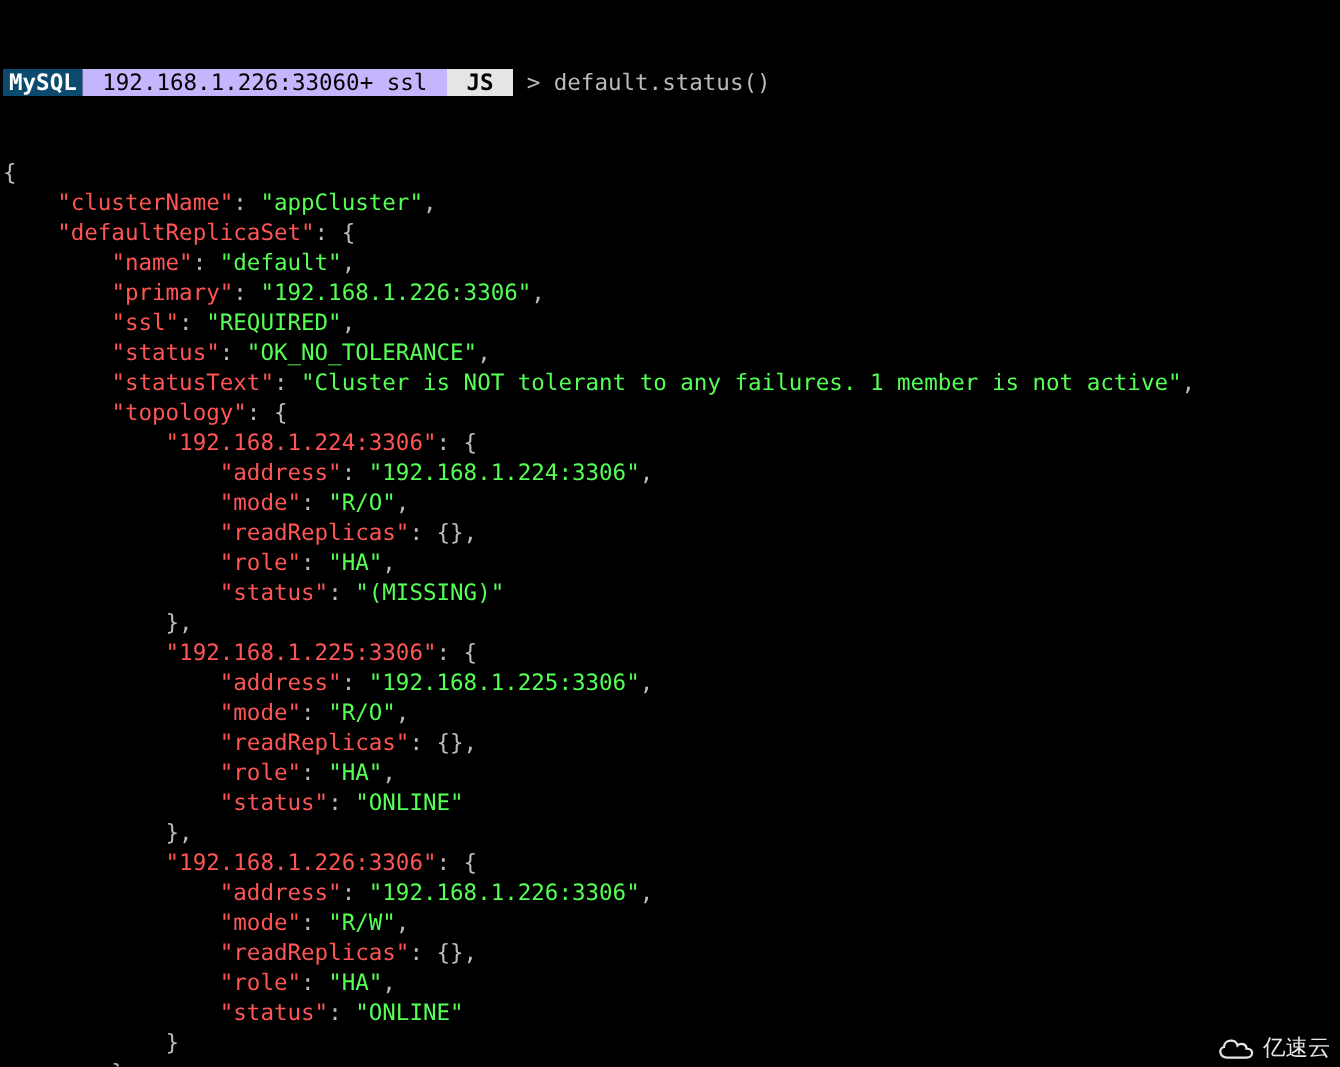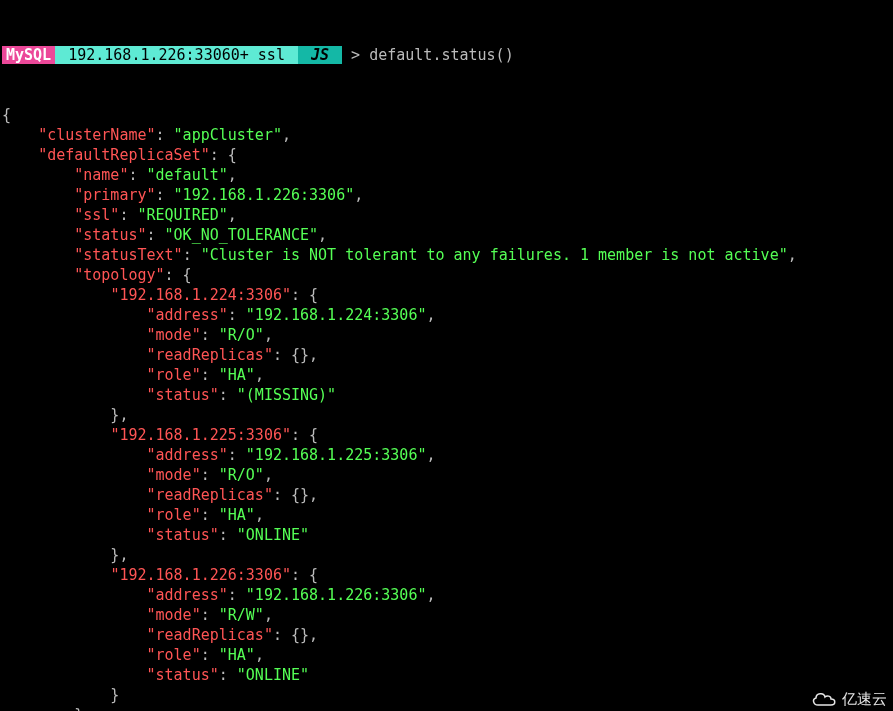--- a/index.html
+++ b/index.html
@@ -9,36 +9,35 @@
     font-size: 15px;
     line-height: 20px;
     color: #bbbbbb;
     width: 893px;
     height: 711px;
     overflow: hidden;
     position: relative;
   }
   .term { padding: 5px 2px; white-space: pre; }
   .badge-mysql {
-    background: #ec4899;
+    background: #0c4a6e;
     color: #ffffff;
     padding: 0 4px;
     font-weight: bold;
   }
   .badge-host {
-    background: #5eead4;
+    background: #c4b5fd;
     color: #000000;
     padding: 0 4px;
   }
   .badge-js {
-    background: #14b8a6;
+    background: #e5e5e5;
     color: #000000;
     padding: 0 4px;
     font-weight: bold;
-    font-style: italic;
   }
   .prompt-gt { color: #bbbbbb; }
   .key { color: #ff5555; }
   .str { color: #55ff55; }
   .plain { color: #bbbbbb; }
   .watermark {
     position: absolute;
     right: 6px;
     bottom: 2px;
     display: flex;

